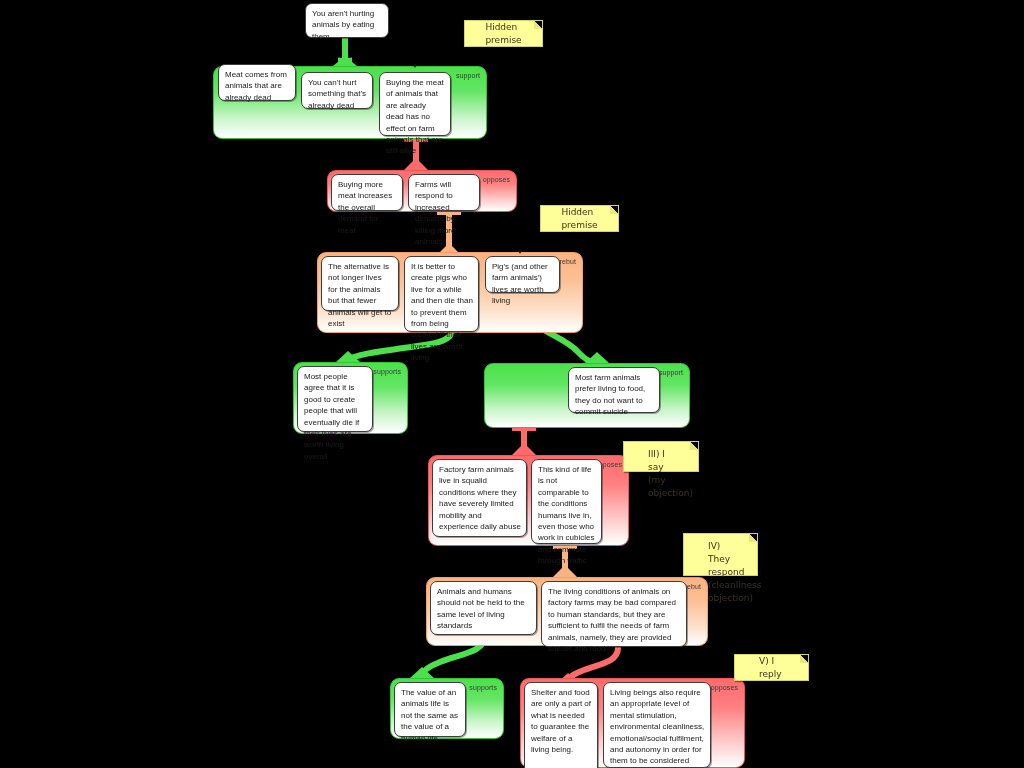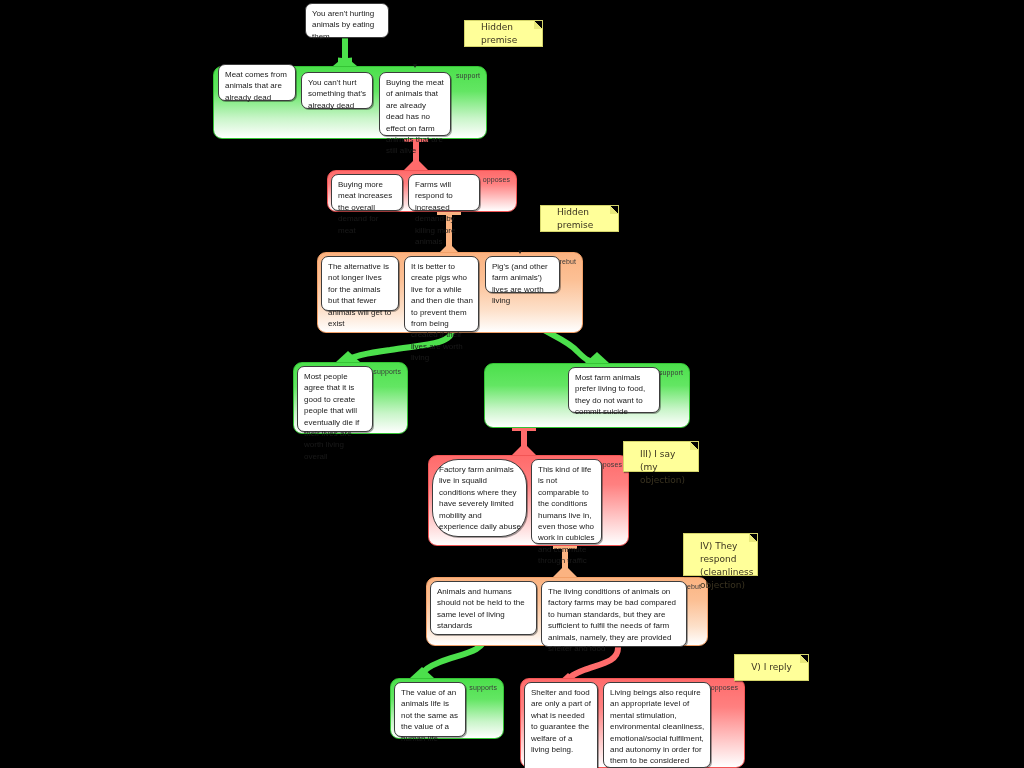--- a/index.html
+++ b/index.html
@@ -20,21 +20,21 @@
   .group-label{position:absolute;top:4px;right:6px;font-size:7px;color:#3a3a3a;
                letter-spacing:.1px;line-height:9px;}
 
   
   .card{position:absolute;background:#ffffff;border:1px solid #3c3c3c;border-radius:7px;
         box-sizing:border-box;padding:4px 5px 3px 6px;font-size:8px;line-height:11.4px;
         color:#1a1a1a;box-shadow:1px 1px 0 rgba(0,0,0,.35);}
 
   
   .note{position:absolute;background:#ffff99;border:1px solid #d4d46a;box-sizing:border-box;
-        padding:6px 16px;font-size:9px;line-height:13px;color:#3a3320;
+        padding:6px 24px;font-size:9px;line-height:13px;color:#3a3320;
         font-family:"DejaVu Sans",sans-serif;box-shadow:1px 1px 1px rgba(0,0,0,.4);}
   .note::after{content:"";position:absolute;top:0;right:0;width:8px;height:8px;
                background:linear-gradient(225deg,#000 0%,#000 46%,#e8e87a 47%);}
 
   
   svg.links{position:absolute;left:0;top:0;width:1024px;height:768px;pointer-events:none;}
 
   
   .tick{position:absolute;font-size:8px;line-height:8px;color:#111;}
 </style>
@@ -130,21 +130,21 @@
   <div class="group green" style="left:484px;top:363px;width:206px;height:65px;">
     <span class="group-label">support</span>
   </div>
   <div class="card" style="left:568px;top:367px;width:92px;height:46px;">
     <span>Most farm animals prefer living to food, they do not want to commit suicide</span>
   </div>
 
   <div class="group red" style="left:428px;top:455px;width:201px;height:91px;">
     <span class="group-label">opposes</span>
   </div>
-  <div class="card" style="left:432px;top:459px;width:95px;height:78px;border-radius:26px;">
+  <div class="card" style="left:432px;top:459px;width:95px;height:78px;">
     <span>Factory farm animals live in squalid conditions where they have severely limited mobility and experience daily abuse</span>
   </div>
   <div class="card" style="left:531px;top:459px;width:71px;height:85px;">
     <span>This kind of life is not comparable to the conditions humans live in, even those who work in cubicles and commute through traffic</span>
   </div>
 
   <div class="group orange" style="left:426px;top:577px;width:282px;height:69px;">
     <span class="group-label">rebut</span>
   </div>
   <div class="card" style="left:430px;top:581px;width:107px;height:54px;">

